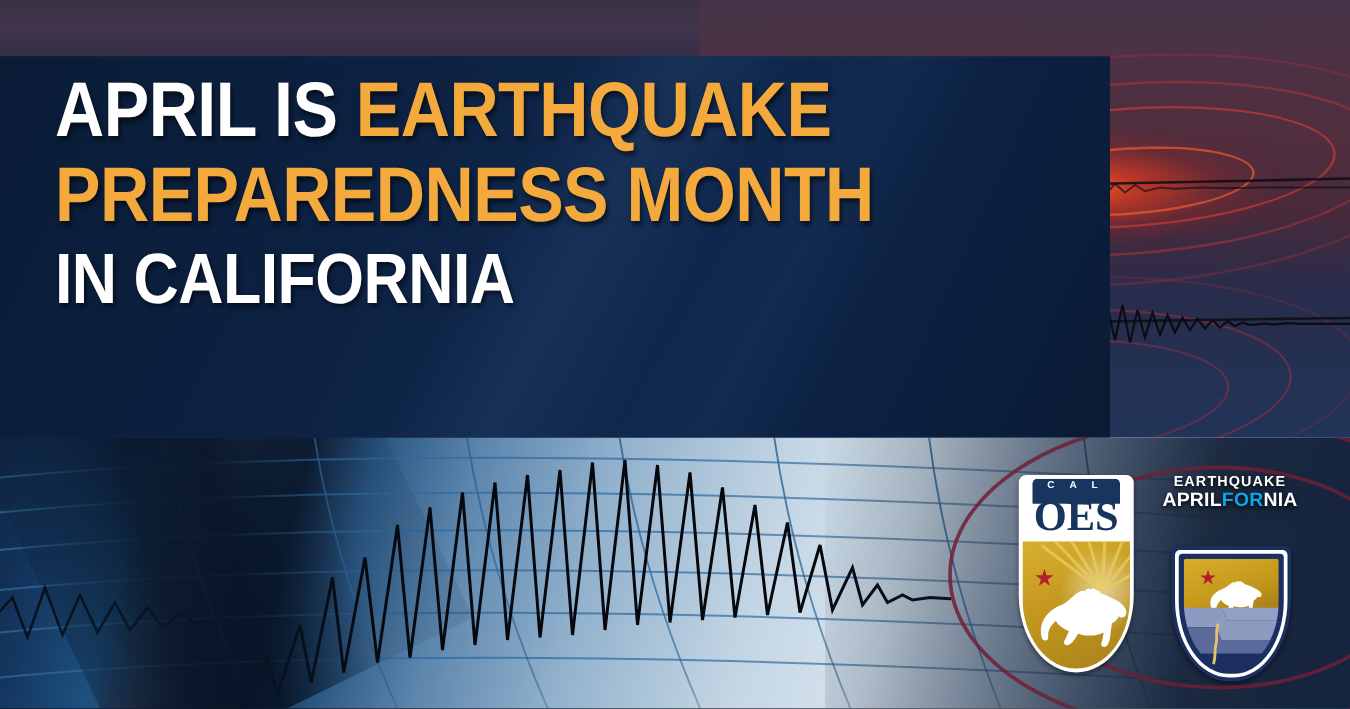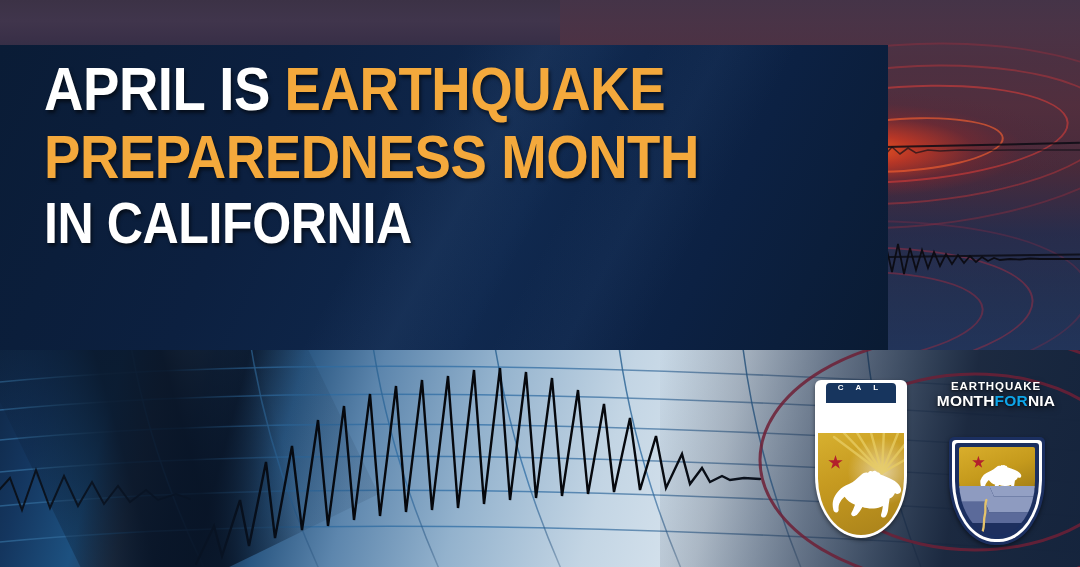--- a/index.html
+++ b/index.html
@@ -109,21 +109,21 @@
   }
   .hl-1{font-size:62px;margin-bottom:10px;}
   .hl-2{font-size:62px;margin-bottom:12px;}
   .hl-3{font-size:57px;}
   .w-white{color:#ffffff;}
   .w-gold{color:#f4a93c;}
 
   
   .logos{
     position:absolute;left:815px;top:380px;width:250px;height:170px;
-    display:flex;align-items:flex-start;gap:28px;
+    display:flex;align-items:flex-start;gap:16px;
   }
 
   
   .oes{position:relative;width:92px;height:160px;}
   .oes-shield{
     position:absolute;left:0;top:0;width:92px;height:158px;
     background:#ffffff;
     border-radius:6px 6px 46px 46px / 6px 6px 62px 62px;
     box-shadow:0 2px 4px rgba(0,0,0,.45);
   }
@@ -314,20 +314,21 @@
   </div>
 
   <div class="logos">
 
     <div class="oes">
       <div class="oes-shield"></div>
       <div class="oes-inner">
         <div class="oes-cap"></div>
       </div>
       <div class="oes-cal">C A L</div>
+      <div class="oes-word">OES</div>
       <div class="oes-gold">
         <svg class="oes-rays" viewBox="0 0 86 102" preserveAspectRatio="none">
           <g stroke="#e8cd63" stroke-width="2.4" opacity=".75" stroke-linecap="round">
             <line x1="64" y1="40" x2="16" y2="4"></line>
             <line x1="64" y1="40" x2="26" y2="0"></line>
             <line x1="64" y1="40" x2="38" y2="-2"></line>
             <line x1="64" y1="40" x2="52" y2="-4"></line>
             <line x1="64" y1="40" x2="66" y2="-4"></line>
             <line x1="64" y1="40" x2="80" y2="0"></line>
             <line x1="64" y1="40" x2="88" y2="10"></line>
@@ -346,21 +347,21 @@
             C23,47 24.2,44.4 25,41.8 C20.6,40.2 17,37.4 14.6,33.8 C12.4,35.6 10.6,38 9.4,40.6
             C8.6,42.4 8.4,44.4 8.6,46.2 C8.8,47.8 8,49.2 6.6,49.4 C5,49.7 3.8,48.6 3.4,47
             C2.6,44 2.4,41 3,38 Z"></path>
         </svg>
       </div>
     </div>
 
     <div class="ewc">
       <div class="ewc-txt shadowtxt">
         <div class="ewc-l1">EARTHQUAKE</div>
-        <div class="ewc-l3"><span>MONTH</span><span class="ewc-gold">FOR</span><span>NIA</span></div>
+        <div class="ewc-l3"><span>APRIL</span><span class="ewc-gold">FOR</span><span>NIA</span></div>
       </div>
       <div class="ewc-shield">
         <div class="ewc-outer"></div>
         <div class="ewc-white"></div>
         <div class="ewc-navy">
           <div class="ewc-field">
             <div class="ewc-sky"></div>
             <div class="ewc-star"></div>
             <svg class="ewc-bear" viewBox="0 0 74 40" preserveAspectRatio="none">
               <path fill="#ffffff" d="M2,26 C4,20 9,16 15,14 C19,12.6 22,10 25,8

